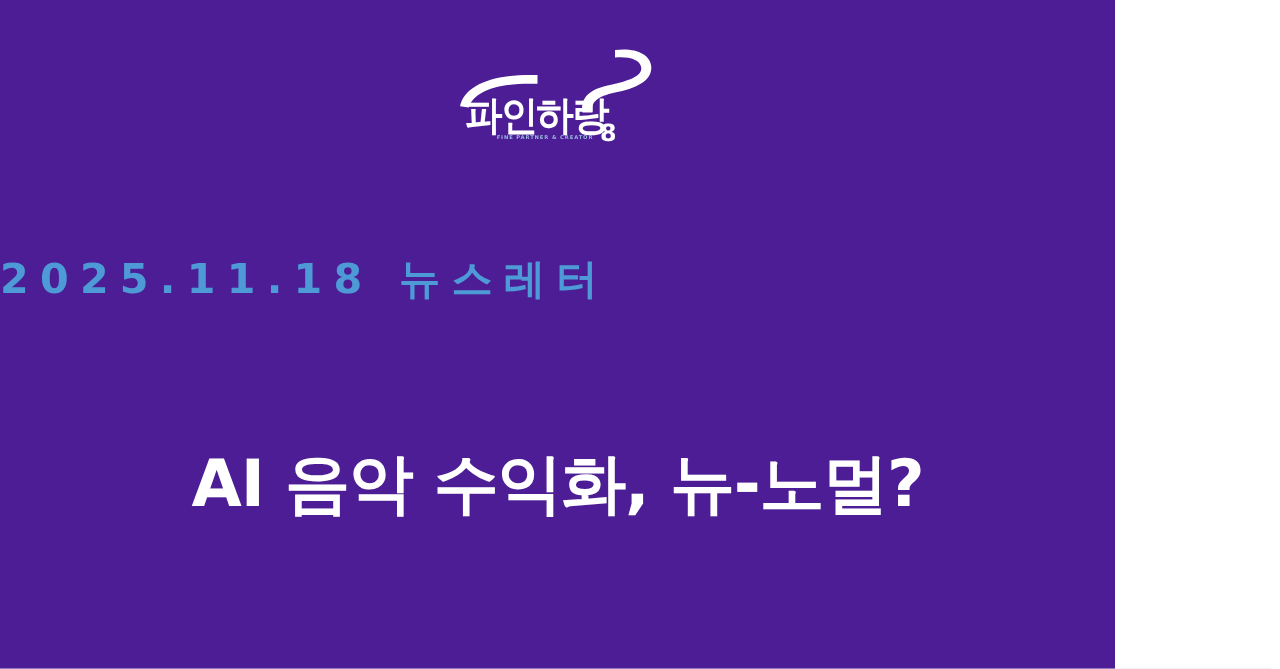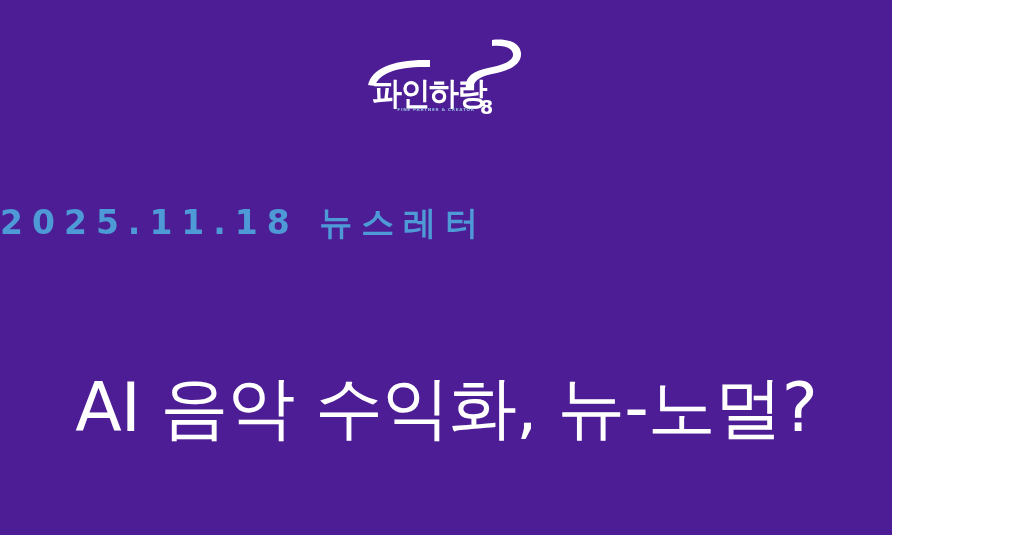--- a/index.html
+++ b/index.html
@@ -117,22 +117,22 @@
 
   
   #main-title {
     position: absolute;
     left: 0;
     right: 0;
     top: 325px;
     text-align: center;
     color: #ffffff;
     font-family: "DejaVu Sans", sans-serif;
-    font-size: 68px;
-    font-weight: normal;
+    font-size: 52px;
+    font-weight: bold;
     letter-spacing: -1px;
     line-height: 1.1;
     white-space: nowrap;
   }
 </style>
 </head>
 <body>
 
 <div id="banner">
 

